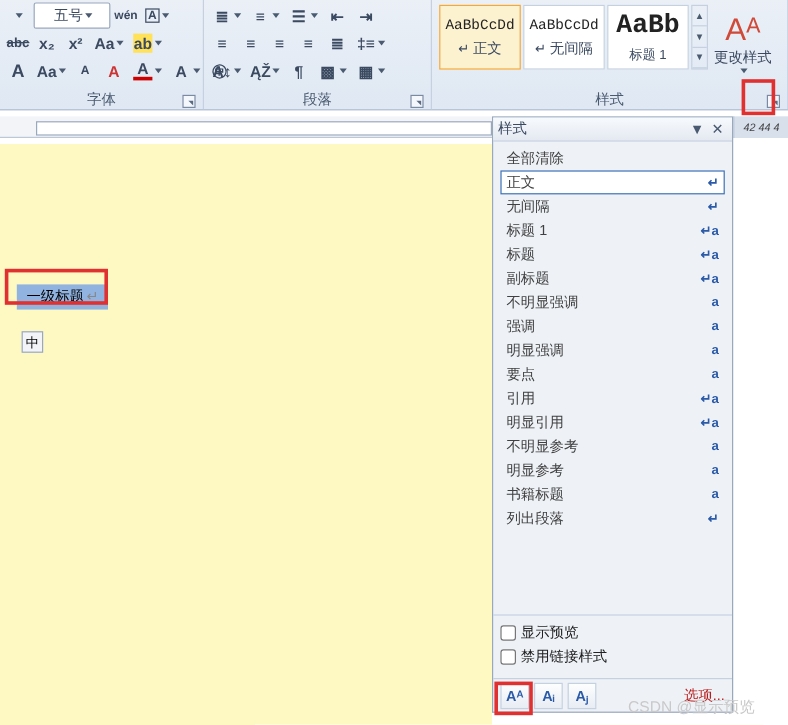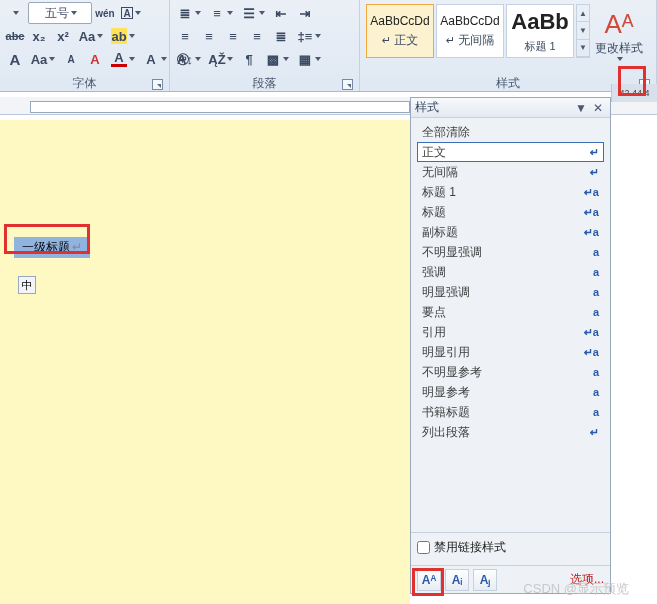--- a/index.html
+++ b/index.html
@@ -13,34 +13,34 @@
     .dl { position:absolute; right:2px; bottom:1px; width:11px; height:11px; border:1px solid #7a8aa2; background:#f4f7fc; cursor:pointer;}
     .dl::after{content:"";position:absolute;right:1px;bottom:1px;width:0;height:0;border-left:4px solid transparent;border-top:4px solid #5a6b84;}
     .col { display:flex; flex-direction:column; gap:1px; }
     .btn { height:22px; min-width:22px; display:flex; align-items:center; justify-content:center; padding:0 2px; border:1px solid transparent; border-radius:2px; cursor:pointer; color:#3b4a61;}
     .dd::after{content:"";display:inline-block;margin-left:2px;border-left:3px solid transparent;border-right:3px solid transparent;border-top:4px solid #4a5a70;}
     .ico{width:16px;height:16px;display:flex;align-items:center;justify-content:center;font-size:13px;font-weight:bold;}
 
     .style-gallery{display:flex;gap:2px;padding:2px;}
     .sg-item{width:68px;height:54px;border:1px solid #c5d1e1;background:#fff;display:flex;flex-direction:column;align-items:center;justify-content:center;cursor:pointer;overflow:hidden;}
     .sg-item.sel{border-color:#f3a83c;background:#fdf2d0;}
-    .sg-prev{font-family:Liberation Sans, sans-serif;color:#222;}
+    .sg-prev{font-family:Liberation Mono, monospace;color:#222;}
     .sg-lbl{font-size:11px;color:#3b4a61;margin-top:4px;}
     .sg-scroll{width:14px;display:flex;flex-direction:column;border:1px solid #c5d1e1;}
     .sg-scroll div{flex:1;border-bottom:1px solid #c5d1e1;display:flex;align-items:center;justify-content:center;font-size:8px;color:#4a5a70;cursor:pointer;}
 
     .big-btn{width:50px;height:66px;display:flex;flex-direction:column;align-items:center;justify-content:center;cursor:pointer;border:1px solid transparent;border-radius:3px;color:#3b4a61;}
     .big-ico{font-size:26px;color:#d04a3a;}
 
     .hl{position:absolute;border:3px solid #e03030;pointer-events:none;}
 
     
     .ruler{position:absolute;top:97px;left:0;width:657px;height:18px;background:#f2f4f8;border-bottom:1px solid #bcc8d8;overflow:hidden;}
     .r-track{position:absolute;left:30px;top:4px;height:12px;width:380px;background:#fff;border:1px solid #9aa8bd;}
-    .r-end{position:absolute;top:84px;right:0;height:18px;width:46px;background:#d8e0ec;font-size:9px;color:#444;display:flex;align-items:center;justify-content:center;gap:4px;border-left:1px solid #bcc8d8;}
+    .r-end{position:absolute;top:97px;right:0;height:18px;width:46px;background:#d8e0ec;font-size:9px;color:#444;display:flex;align-items:center;justify-content:center;gap:4px;border-left:1px solid #bcc8d8;font-style:italic;}
 
     
     .doc{position:absolute;top:120px;left:0;width:410px;height:484px;background:#fef9c3;}
     .sel-text{position:absolute;top:117px;left:14px;padding:2px 8px;background:#90b3e0;color:#000;font-family:SimSun;font-size:14px;}
     .para-mark{color:#888;margin-left:2px;}
     .anchor{position:absolute;top:156px;left:18px;width:18px;height:18px;border:1px solid #9aa8bd;background:#f2f4f8;display:flex;align-items:center;justify-content:center;font-size:11px;}
 
     
     .pane{position:absolute;top:97px;left:410px;width:201px;height:497px;background:#eef2f7;border:1px solid #9aa8bd;display:flex;flex-direction:column;}
     .pane-hd{height:20px;background:linear-gradient(#f7fafd,#e4e9f1);border-bottom:1px solid #c5d1e1;display:flex;align-items:center;padding:0 4px;font-size:11px;color:#3b4a61;}
@@ -314,20 +314,24 @@
       </div>
       <div class="pl-item">
         <span>列出段落</span>
         <span class="sp"></span>
         <span class="pl-mark para"></span>
       </div>
     </div>
   <div class="pane-ft">
     <label class="chk">
         <input type="checkbox" style="">
+        <span>显示预览</span>
+      </label>
+    <label class="chk">
+        <input type="checkbox" style="">
         <span>禁用链接样式</span>
       </label>
   </div>
   <div class="pane-bt">
     <div class="mini-btn">
         <span>Aᴬ</span>
       </div>
     <div class="mini-btn">
         <span>Aᵢ</span>
       </div>

